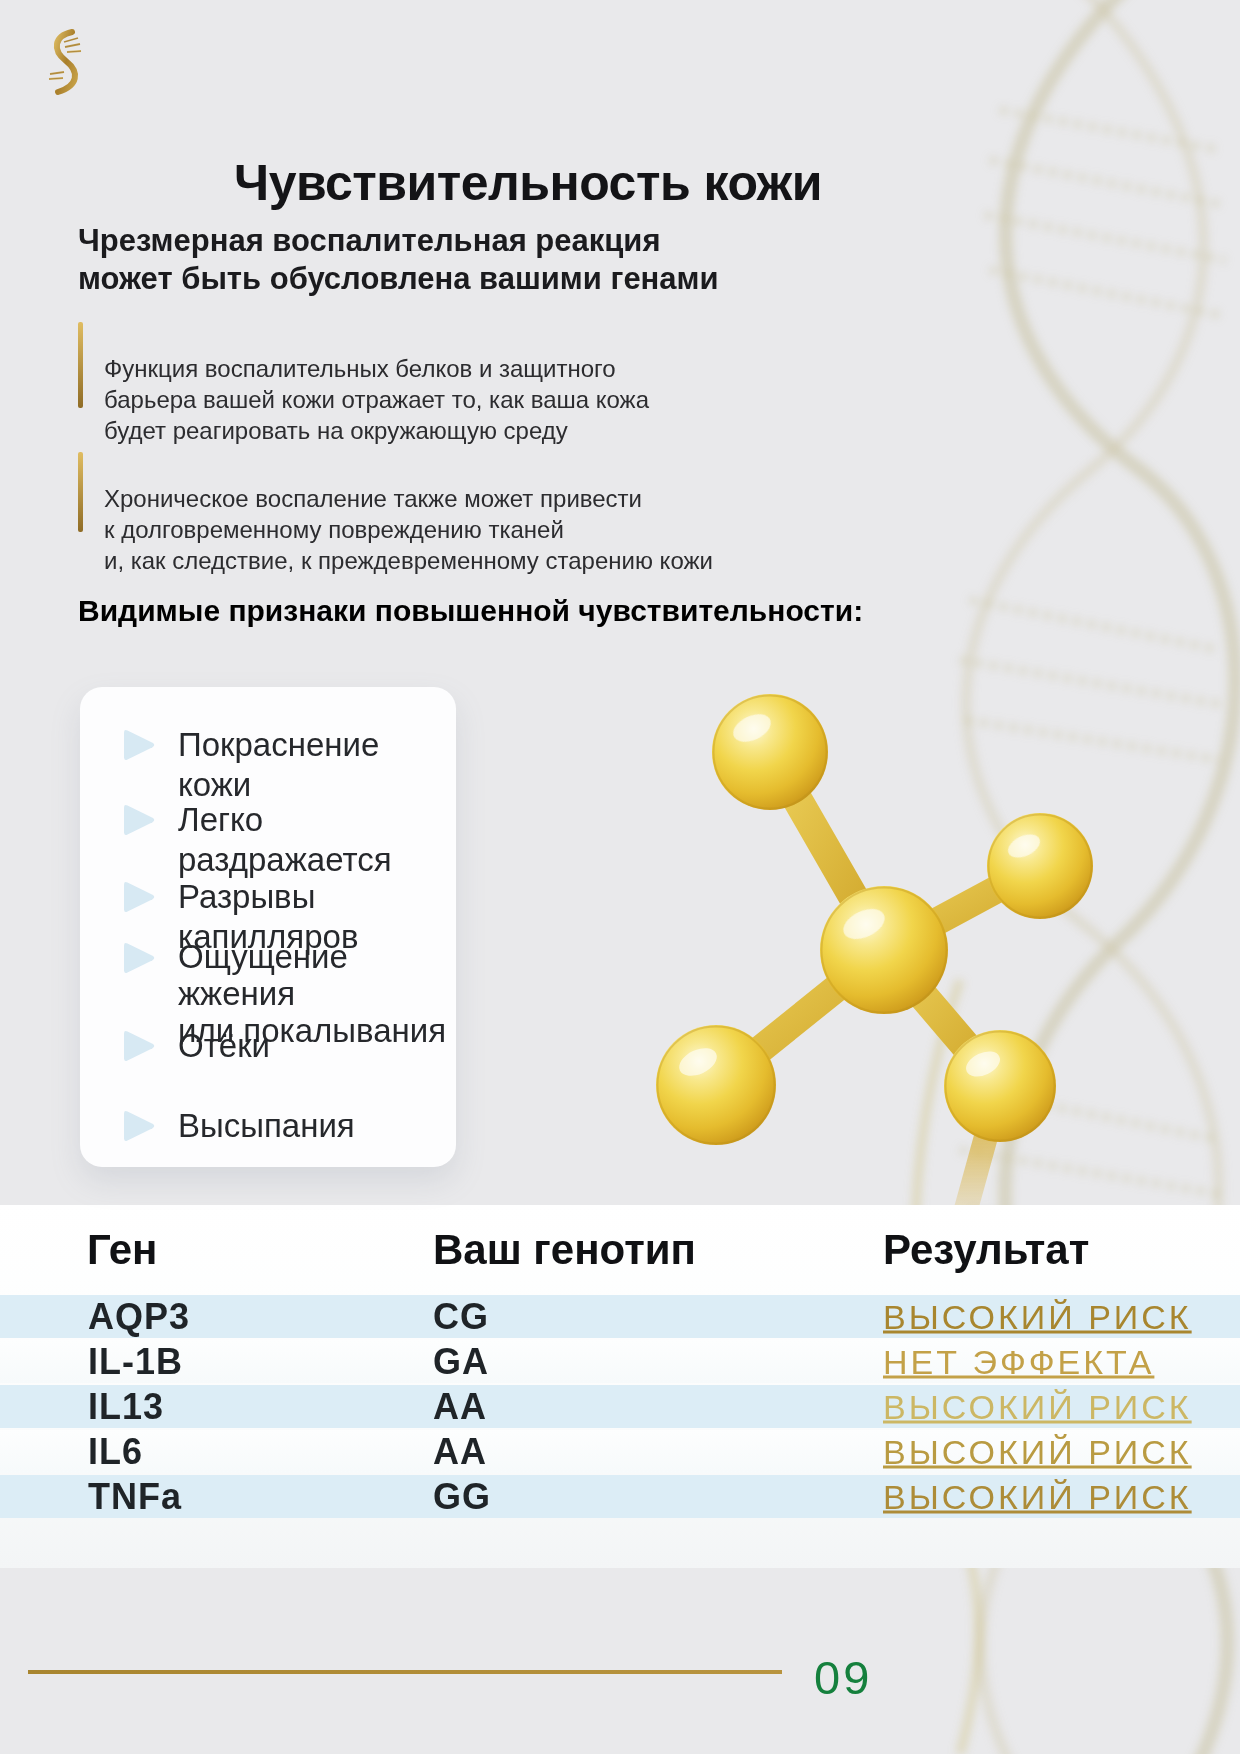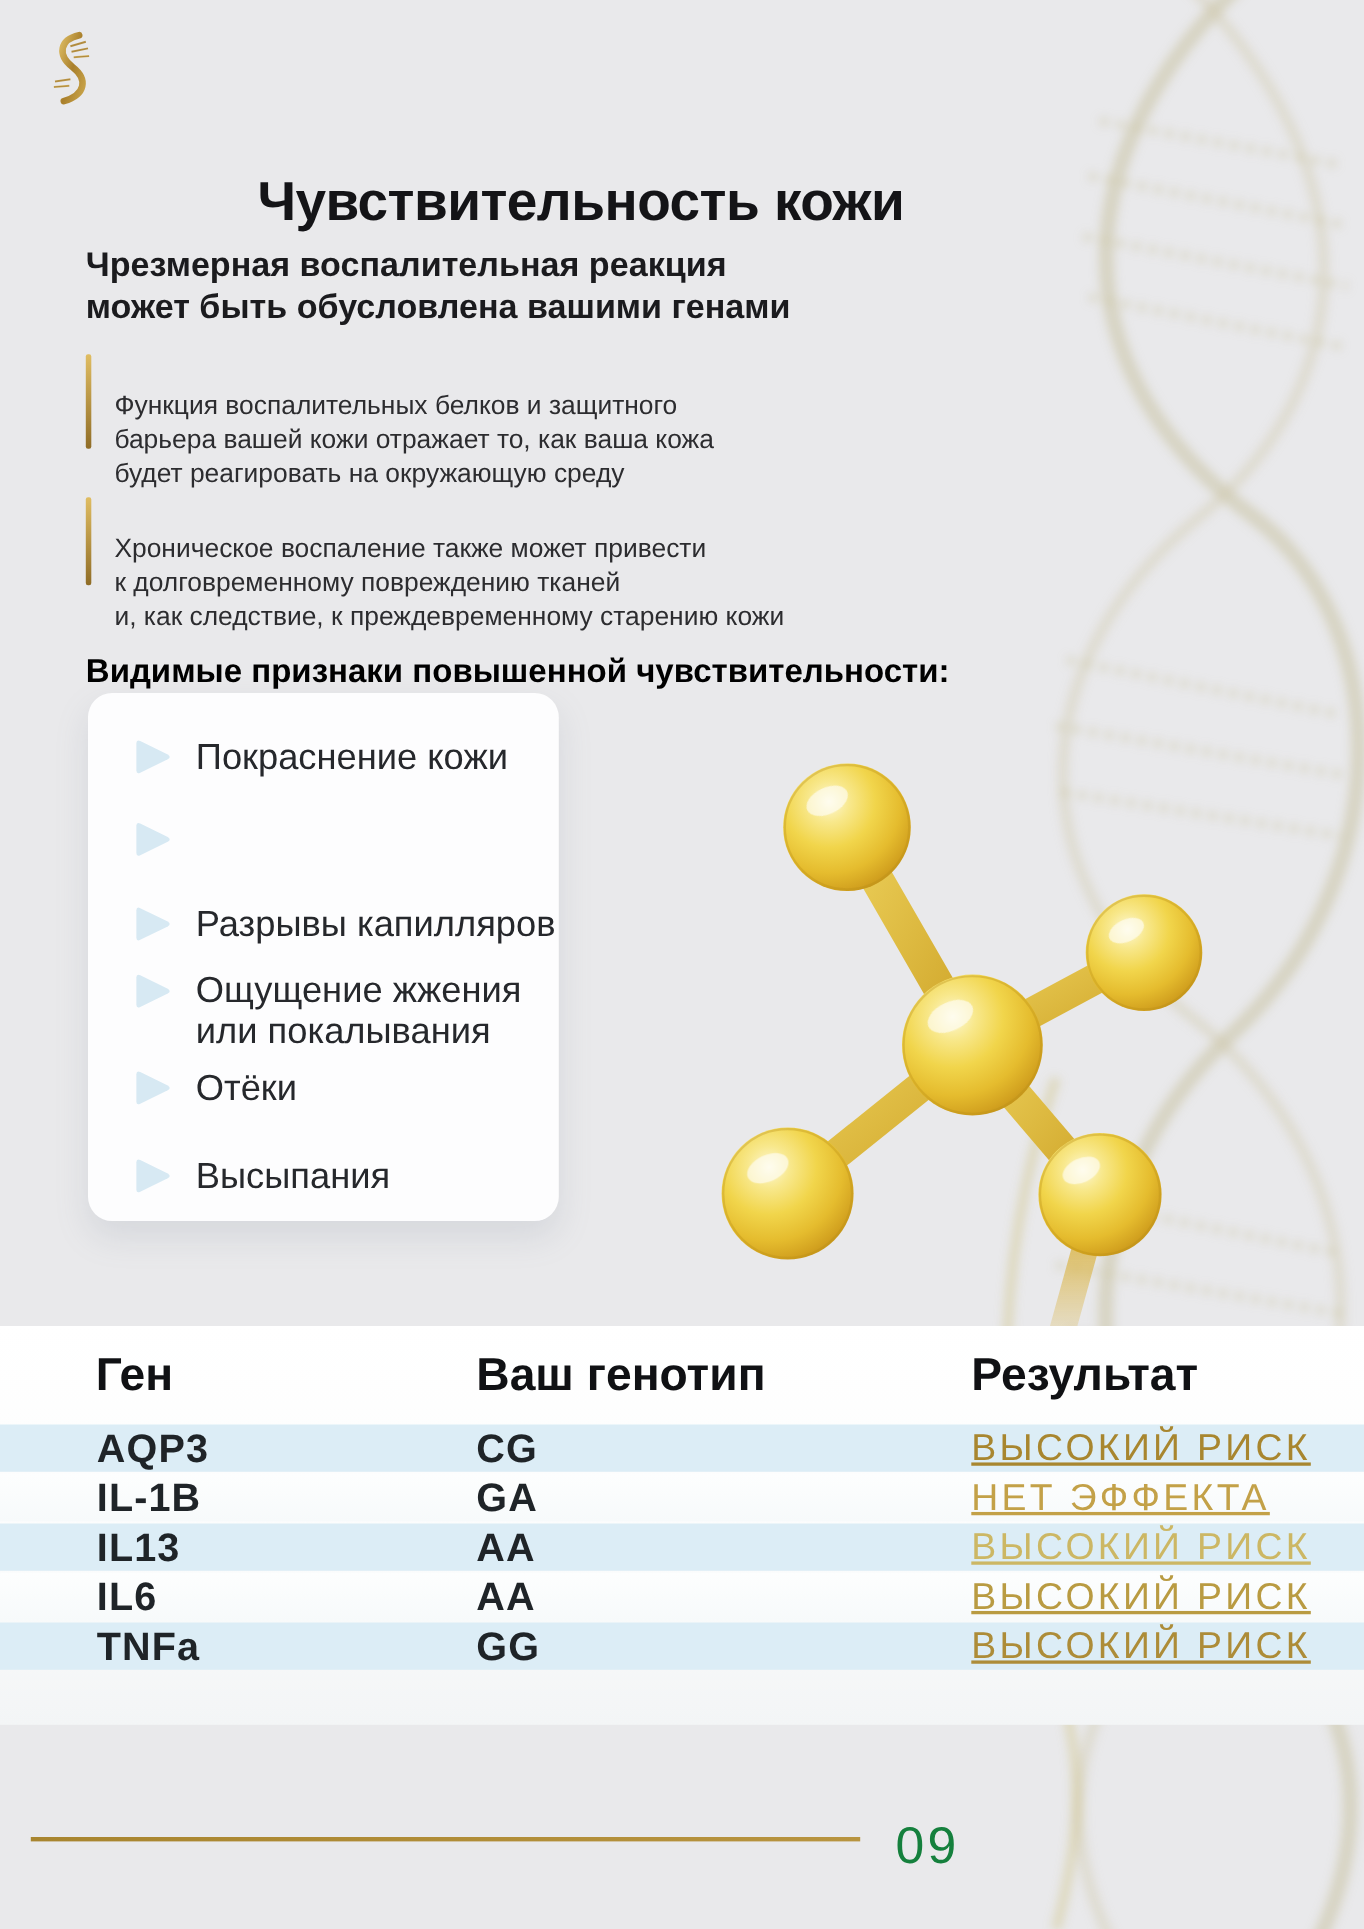--- a/index.html
+++ b/index.html
@@ -23,21 +23,21 @@
   .intro-block{z-index:3;}
   .gold-bar{width:5px;background:linear-gradient(180deg,#e0bd62,#8f6c26);border-radius:2px;z-index:3;}
   #bar1{left:78px;top:322px;height:86px;}
   #bar2{left:78px;top:452px;height:80px;}
   .intro-text{left:104px;width:720px;font-size:24px;line-height:31px;font-weight:400;color:#2c2c2f;white-space:pre-line;z-index:3;margin-top:33px;}
   #p1{top:320px;}
   #p2{top:450px;}
   
   .signs-heading{left:78px;top:594px;width:860px;font-size:30px;font-weight:800;color:#000000;z-index:3;}
   .card{
-    left:80px;top:630px;width:428px;height:480px;background:#fdfdfe;border-radius:22px;
+    left:80px;top:687px;width:376px;height:480px;background:#fdfdfe;border-radius:22px;
     box-shadow:0 14px 30px rgba(130,140,155,.18);z-index:3;
   }
   .sign-item{position:absolute;left:38px;display:flex;align-items:flex-start;}
   .sign-item .tri{width:40px;height:40px;flex:0 0 40px;margin-right:20px;}
   .sign-label{font-size:33px;line-height:40px;font-weight:400;color:#26282c;white-space:pre-line;}
   .two-line .sign-label{line-height:37px;}
   
   .table-band{left:0;top:1205px;width:1240px;height:363px;background:linear-gradient(180deg,#ffffff 0%,#fbfcfc 60%,#f3f5f6 100%);z-index:2;}
   .thead{position:absolute;top:21px;left:0;width:100%;}
   .th{position:absolute;font-size:42px;font-weight:800;color:#101114;text-align:right;}
@@ -172,20 +172,21 @@
   <div class="sign-item" style="top:38px">
     <svg class="tri" viewBox="0 0 40 40">
         <path d="M6 7.5 Q6 4 9.5 5.6 L34.5 17.8 Q38 20 34.5 22.2 L9.5 34.4 Q6 36 6 32.5 Z" style="fill:var(--bullet_blue,#d7e9f3)"></path>
       </svg>
     <span class="sign-label">Покраснение кожи</span>
   </div>
   <div class="sign-item" style="top:113px">
     <svg class="tri" viewBox="0 0 40 40">
         <path d="M6 7.5 Q6 4 9.5 5.6 L34.5 17.8 Q38 20 34.5 22.2 L9.5 34.4 Q6 36 6 32.5 Z" style="fill:var(--bullet_blue,#d7e9f3)"></path>
       </svg>
+    <span class="sign-label">Легко раздражается</span>
   </div>
   <div class="sign-item" style="top:190px">
     <svg class="tri" viewBox="0 0 40 40">
         <path d="M6 7.5 Q6 4 9.5 5.6 L34.5 17.8 Q38 20 34.5 22.2 L9.5 34.4 Q6 36 6 32.5 Z" style="fill:var(--bullet_blue,#d7e9f3)"></path>
       </svg>
     <span class="sign-label">Разрывы капилляров</span>
   </div>
   <div class="sign-item two-line" style="top:251px">
     <svg class="tri" viewBox="0 0 40 40">
         <path d="M6 7.5 Q6 4 9.5 5.6 L34.5 17.8 Q38 20 34.5 22.2 L9.5 34.4 Q6 36 6 32.5 Z" style="fill:var(--bullet_blue,#d7e9f3)"></path>

